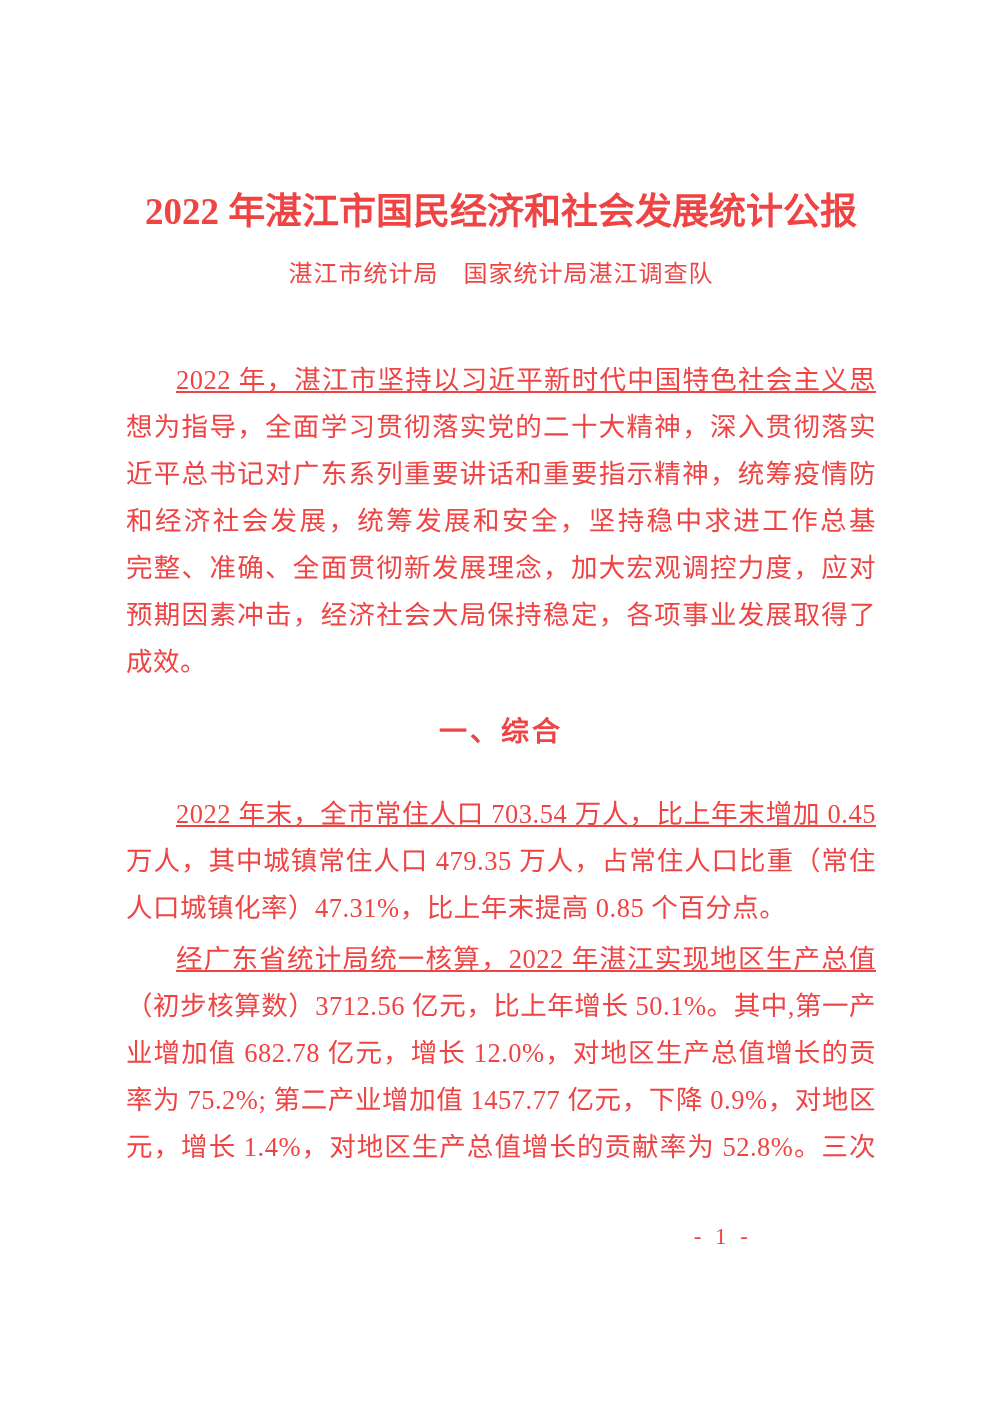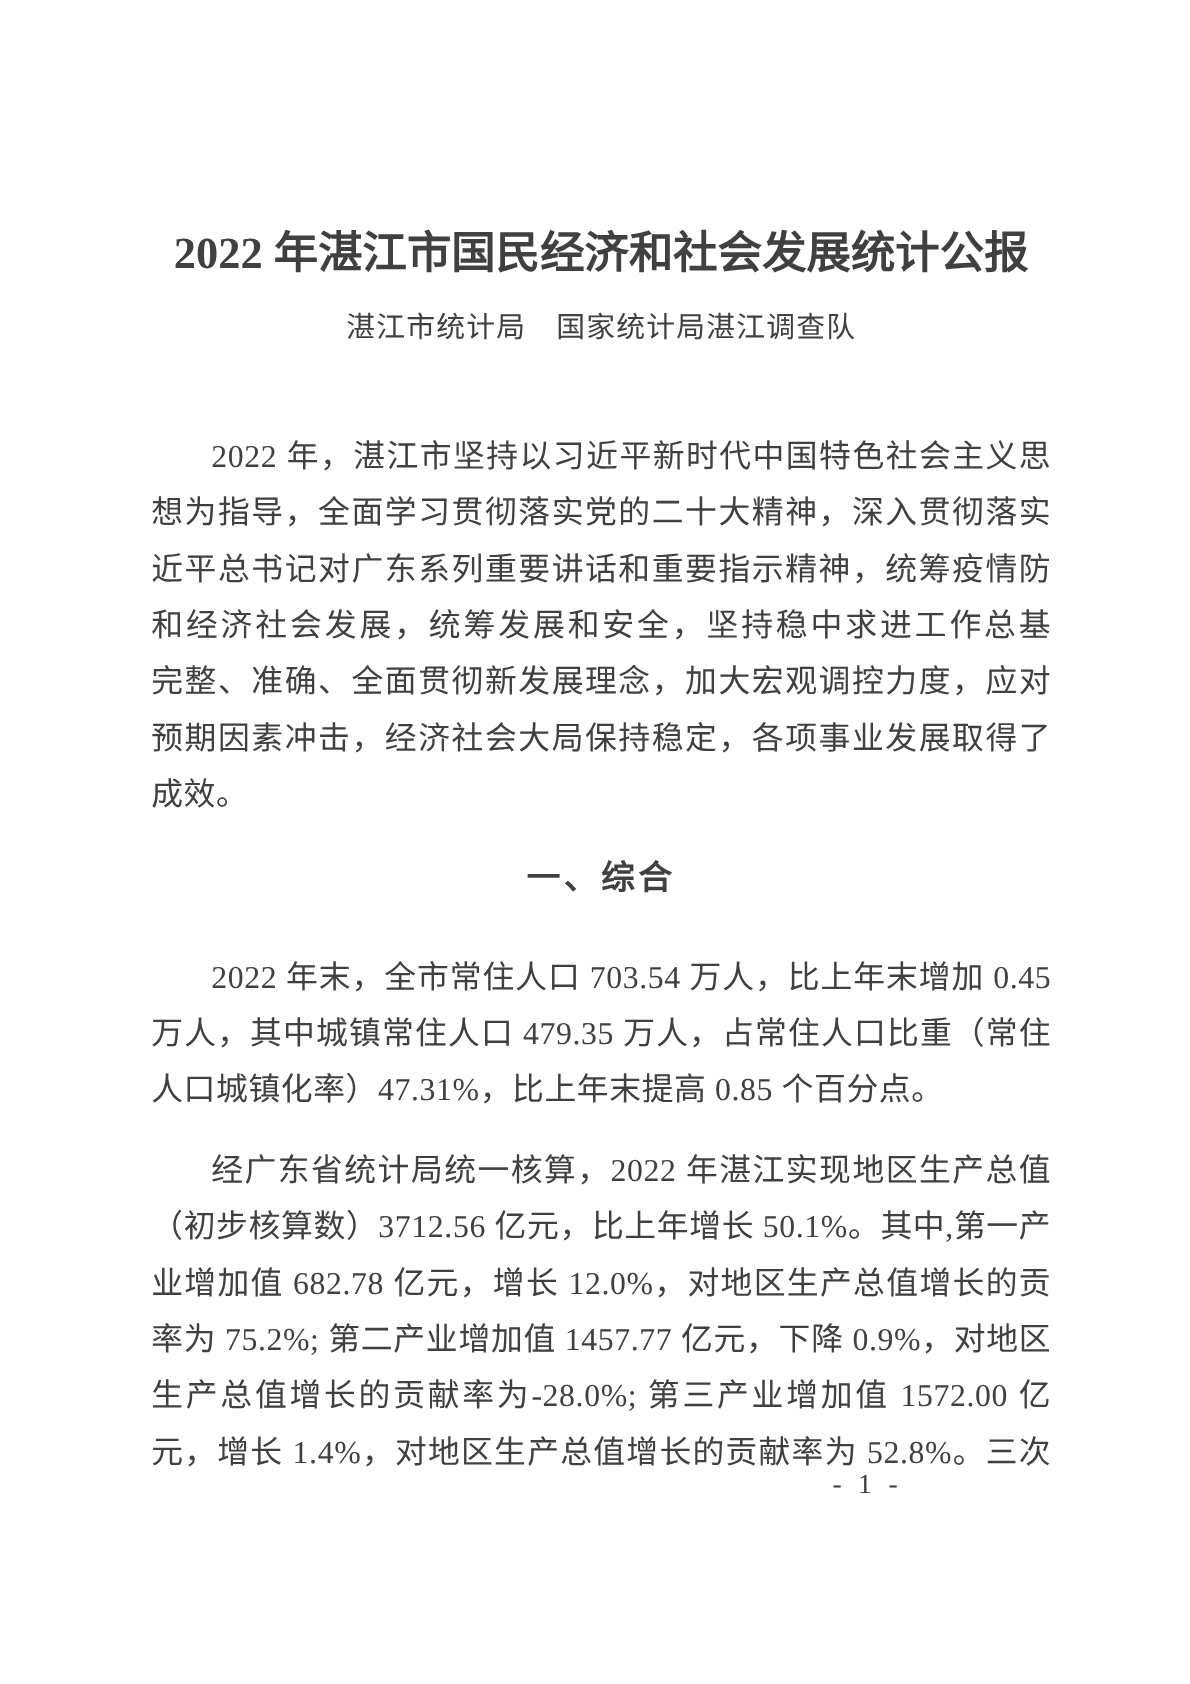--- a/index.html
+++ b/index.html
@@ -1,21 +1,21 @@
 <!DOCTYPE html>
 <html lang="zh-CN"><head>
 <meta charset="utf-8">
 <style>
   html, body { margin: 0; padding: 0; background: #ffffff; }
   .page {
     position: relative;
     width: 880px;
     height: 1403px;
     background: #ffffff;
-    color: #404040;
+    color: #ef4444;
     font-family: "Liberation Serif", "DejaVu Serif", serif;
     overflow: hidden;
   }
   .title {
     position: absolute;
     top: 188px;
     left: 126px;
     width: 750px;
     margin: 0;
     text-align: center;
@@ -37,30 +37,30 @@
     white-space: nowrap;
   }
   .body-text {
     position: absolute;
     top: 357px;
     left: 126px;
     width: 750px;
     font-size: 26.5px;
   }
   .para { margin: 0; }
-  .para + .para { margin-top: 20px; }
+  .para + .para { margin-top: 4px; }
   .line {
     height: 47px;
     line-height: 47px;
     overflow: hidden;
     text-align: justify;
     text-align-last: justify;
     letter-spacing: 0.5px;
   }
-  .line.indent { padding-left: 50px; }
+  .line.indent { padding-left: 50px; text-decoration: underline; }
   .line.short { text-align-last: left; }
   .heading {
     margin: 22px 0 36px 0;
     text-align: center;
     font-family: "Liberation Sans", "DejaVu Sans", sans-serif;
     font-weight: bold;
     font-size: 28px;
     line-height: 47px;
     letter-spacing: 3px;
   }
@@ -93,18 +93,17 @@
       <div class="para">
         <div class="line indent">2022 年末，全市常住人口 703.54 万人，比上年末增加 0.45</div>
         <div class="line">万人，其中城镇常住人口 479.35 万人，占常住人口比重（常住</div>
         <div class="line short">人口城镇化率）47.31%，比上年末提高 0.85 个百分点。</div>
       </div>
       <div class="para">
         <div class="line indent">经广东省统计局统一核算，2022 年湛江实现地区生产总值</div>
         <div class="line">（初步核算数）3712.56 亿元，比上年增长 50.1%。其中,第一产</div>
         <div class="line">业增加值 682.78 亿元，增长 12.0%，对地区生产总值增长的贡献</div>
         <div class="line">率为 75.2%; 第二产业增加值 1457.77 亿元，下降 0.9%，对地区</div>
-        <div class="line">生产总值增长的贡献率为-28.0%; 第三产业增加值 1572.00 亿</div>
         <div class="line">元，增长 1.4%，对地区生产总值增长的贡献率为 52.8%。三次产</div>
       </div>
     </div>
   <div class="pagenum">- 1 -</div>
 </div>
 
 </body></html>

